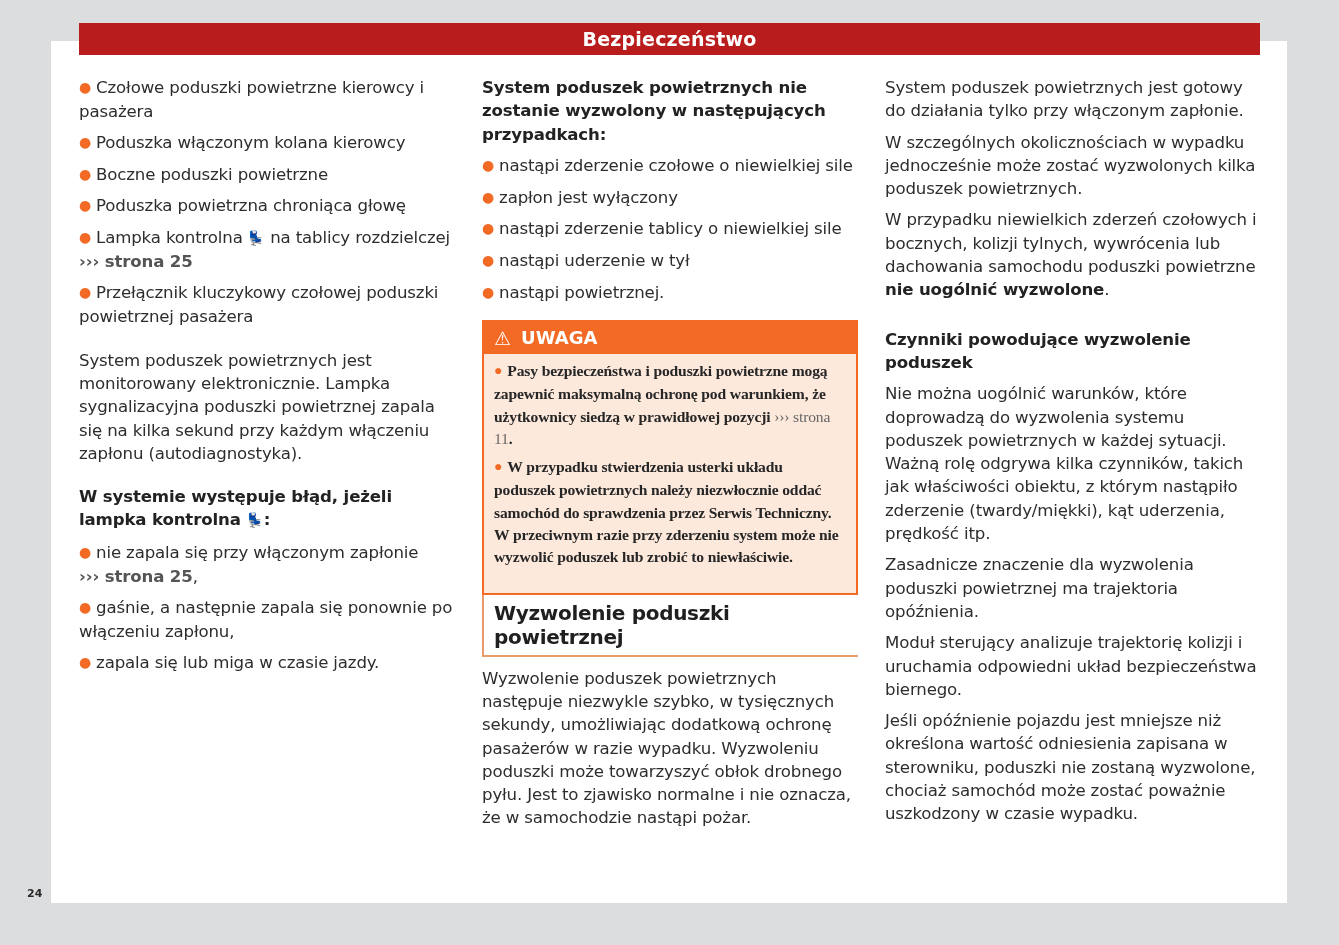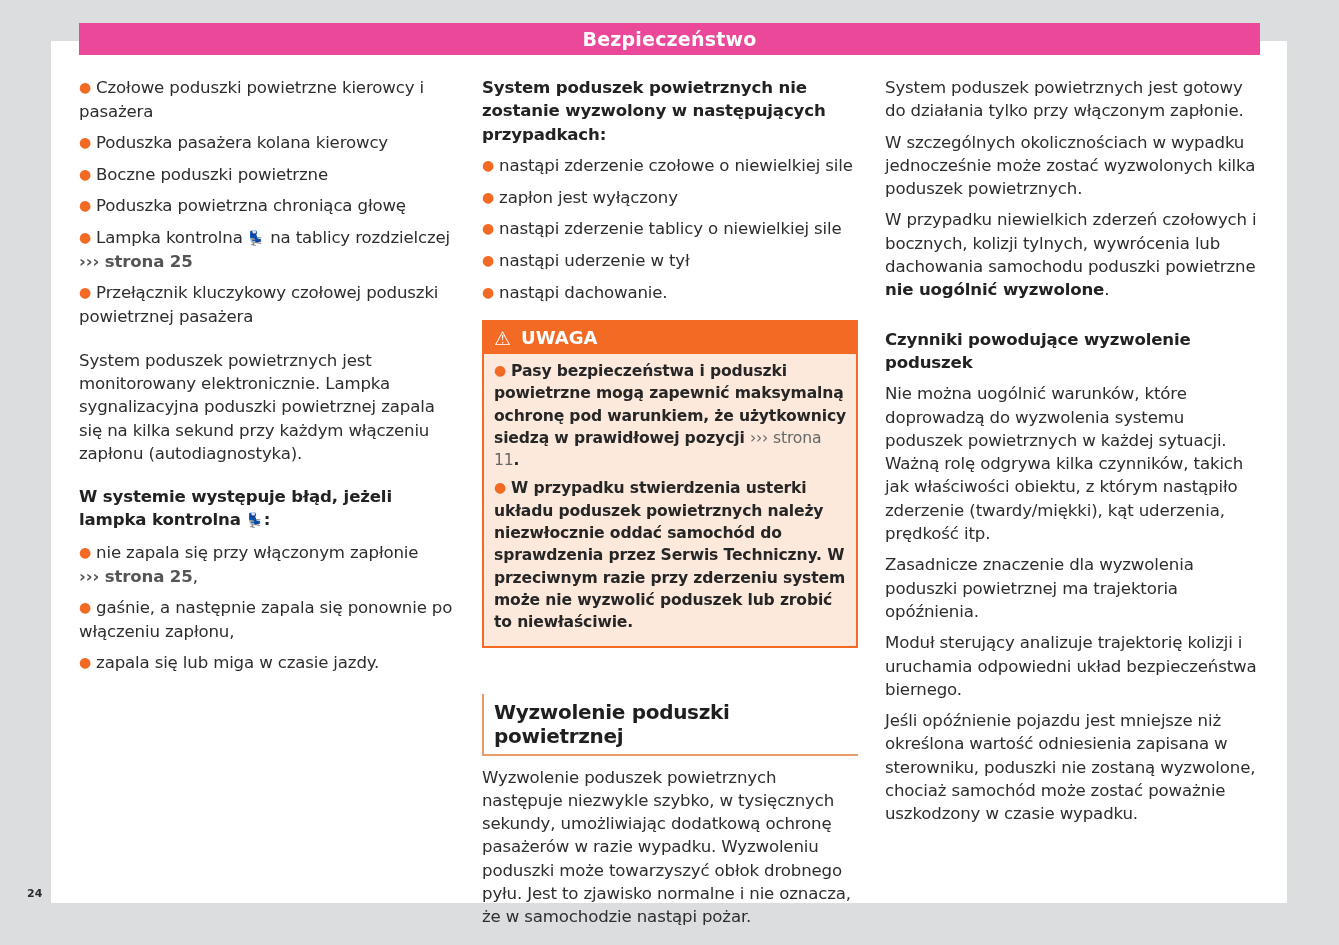--- a/index.html
+++ b/index.html
@@ -9,21 +9,21 @@
     font-family: "DejaVu Sans", sans-serif;
     color: #2b2b2b;
     position: relative;
   }
   .page {
     position: absolute; left: 51px; top: 41px; width: 1236px; height: 862px;
     background: #ffffff;
   }
   .header-bar {
     position: absolute; left: 79px; top: 23px; width: 1181px; height: 32px;
-    background: #ec4899;
+    background: #b91c1c;
     display: flex; align-items: center; justify-content: center;
   }
   .header-title {
     color: #fff; font-size: 19px; font-weight: bold; letter-spacing: 0.2px;
   }
   .col { position: absolute; top: 76px; }
   .col1 { left: 79px; width: 380px; }
   .col2 { left: 482px; width: 376px; }
   .col3 { left: 885px; width: 378px; }
 
@@ -37,67 +37,67 @@
 
   .warning {
     margin-top: 15px; border: 2px solid #f26a24; background: #fde9dc;
     width: 376px;
   }
   .warning-head {
     background: #f26a24; height: 32px; display: flex; align-items: center;
     padding-left: 10px; color: #fff; font-weight: bold; font-size: 18px;
   }
   .warning-icon { margin-right: 10px; font-size: 19px; }
-  .warning-body { padding: 6px 10px 6px 10px; }
+  .warning-body { padding: 6px 10px 18px 10px; font-family: Liberation Serif, serif; }
   .warning-body .txt { font-size: 15.6px; line-height: 22.3px; font-weight: bold; color: #262626; }
   .warning-body .bullet-item { margin-bottom: 6px; }
 
   .section-title {
-    margin-top: 46px; border-left: 2px solid #e89a6a; border-bottom: 2px solid #e89a6a;
+    border-left: 2px solid #e89a6a; border-bottom: 2px solid #e89a6a;
     padding: 6px 0 6px 10px; font-size: 20px; font-weight: bold; color: #1f1f1f;
     margin-bottom: 10px; letter-spacing: -0.3px;
   }
   .page-number {
     position: absolute; left: 27px; top: 887px; font-size: 11px; font-weight: bold; color: #2b2b2b;
   }
   .airbag-icon { font-size: 14px; color: #333; }
 </style>
 </head>
 <body>
 
 <div class="page"></div>
 
 <div class="header-bar">
   <span class="header-title">Bezpieczeństwo</span>
 </div>
 
 <div class="col col1">
   <div class="txt bullet-item"><span class="dot">●</span><span>Czołowe poduszki powietrzne kierowcy i pasażera</span></div>
-  <div class="txt bullet-item"><span class="dot">●</span><span>Poduszka pasażera kolana kierowcy</span></div>
+  <div class="txt bullet-item"><span class="dot">●</span><span>Poduszka włączonym kolana kierowcy</span></div>
   <div class="txt bullet-item"><span class="dot">●</span><span>Boczne poduszki powietrzne</span></div>
   <div class="txt bullet-item"><span class="dot">●</span><span>Poduszka powietrzna chroniąca głowę</span></div>
   <div class="txt bullet-item"><span class="dot">●</span><span>Lampka kontrolna</span> <span class="airbag-icon">💺</span> <span>na tablicy rozdzielczej</span><br><a class="ref">››› strona 25</a></div>
   <div class="txt bullet-item"><span class="dot">●</span><span>Przełącznik kluczykowy czołowej poduszki powietrznej pasażera</span></div>
 
   <p class="txt para" style="margin-top:20px;">System poduszek powietrznych jest monitorowany elektronicznie. Lampka sygnalizacyjna poduszki powietrznej zapala się na kilka sekund przy każdym włączeniu zapłonu (autodiagnostyka).</p>
 
   <p class="txt bold" style="margin-top:20px; margin-bottom:8px;"><span>W systemie występuje błąd, jeżeli lampka kontrolna</span> <span class="airbag-icon">💺</span><span>:</span></p>
 
   <div class="txt bullet-item"><span class="dot">●</span><span>nie zapala się przy włączonym zapłonie</span><br><a class="ref">››› strona 25</a><span>,</span></div>
   <div class="txt bullet-item"><span class="dot">●</span><span>gaśnie, a następnie zapala się ponownie po włączeniu zapłonu,</span></div>
   <div class="txt bullet-item"><span class="dot">●</span><span>zapala się lub miga w czasie jazdy.</span></div>
 </div>
 
 <div class="col col2">
   <p class="txt bold" style="margin-bottom:8px;">System poduszek powietrznych nie zostanie wyzwolony w następujących przypadkach:</p>
   <div class="txt bullet-item"><span class="dot">●</span><span>nastąpi zderzenie czołowe o niewielkiej sile</span></div>
   <div class="txt bullet-item"><span class="dot">●</span><span>zapłon jest wyłączony</span></div>
   <div class="txt bullet-item"><span class="dot">●</span><span>nastąpi zderzenie tablicy o niewielkiej sile</span></div>
   <div class="txt bullet-item"><span class="dot">●</span><span>nastąpi uderzenie w tył</span></div>
-  <div class="txt bullet-item"><span class="dot">●</span><span>nastąpi dachowanie.</span></div>
+  <div class="txt bullet-item"><span class="dot">●</span><span>nastąpi powietrznej.</span></div>
 
   <div class="warning">
     <div class="warning-head">
       <span class="warning-icon">⚠</span>
       <span>UWAGA</span>
     </div>
     <div class="warning-body">
       <div class="txt bullet-item"><span class="dot">●</span><span>Pasy bezpieczeństwa i poduszki powietrzne mogą zapewnić maksymalną ochronę pod warunkiem, że użytkownicy siedzą w prawidłowej pozycji</span> <a class="ref-light">››› strona 11</a><span>.</span></div>
       <div class="txt bullet-item"><span class="dot">●</span><span>W przypadku stwierdzenia usterki układu poduszek powietrznych należy niezwłocznie oddać samochód do sprawdzenia przez Serwis Techniczny. W przeciwnym razie przy zderzeniu system może nie wyzwolić poduszek lub zrobić to niewłaściwie.</span></div>
     </div>

